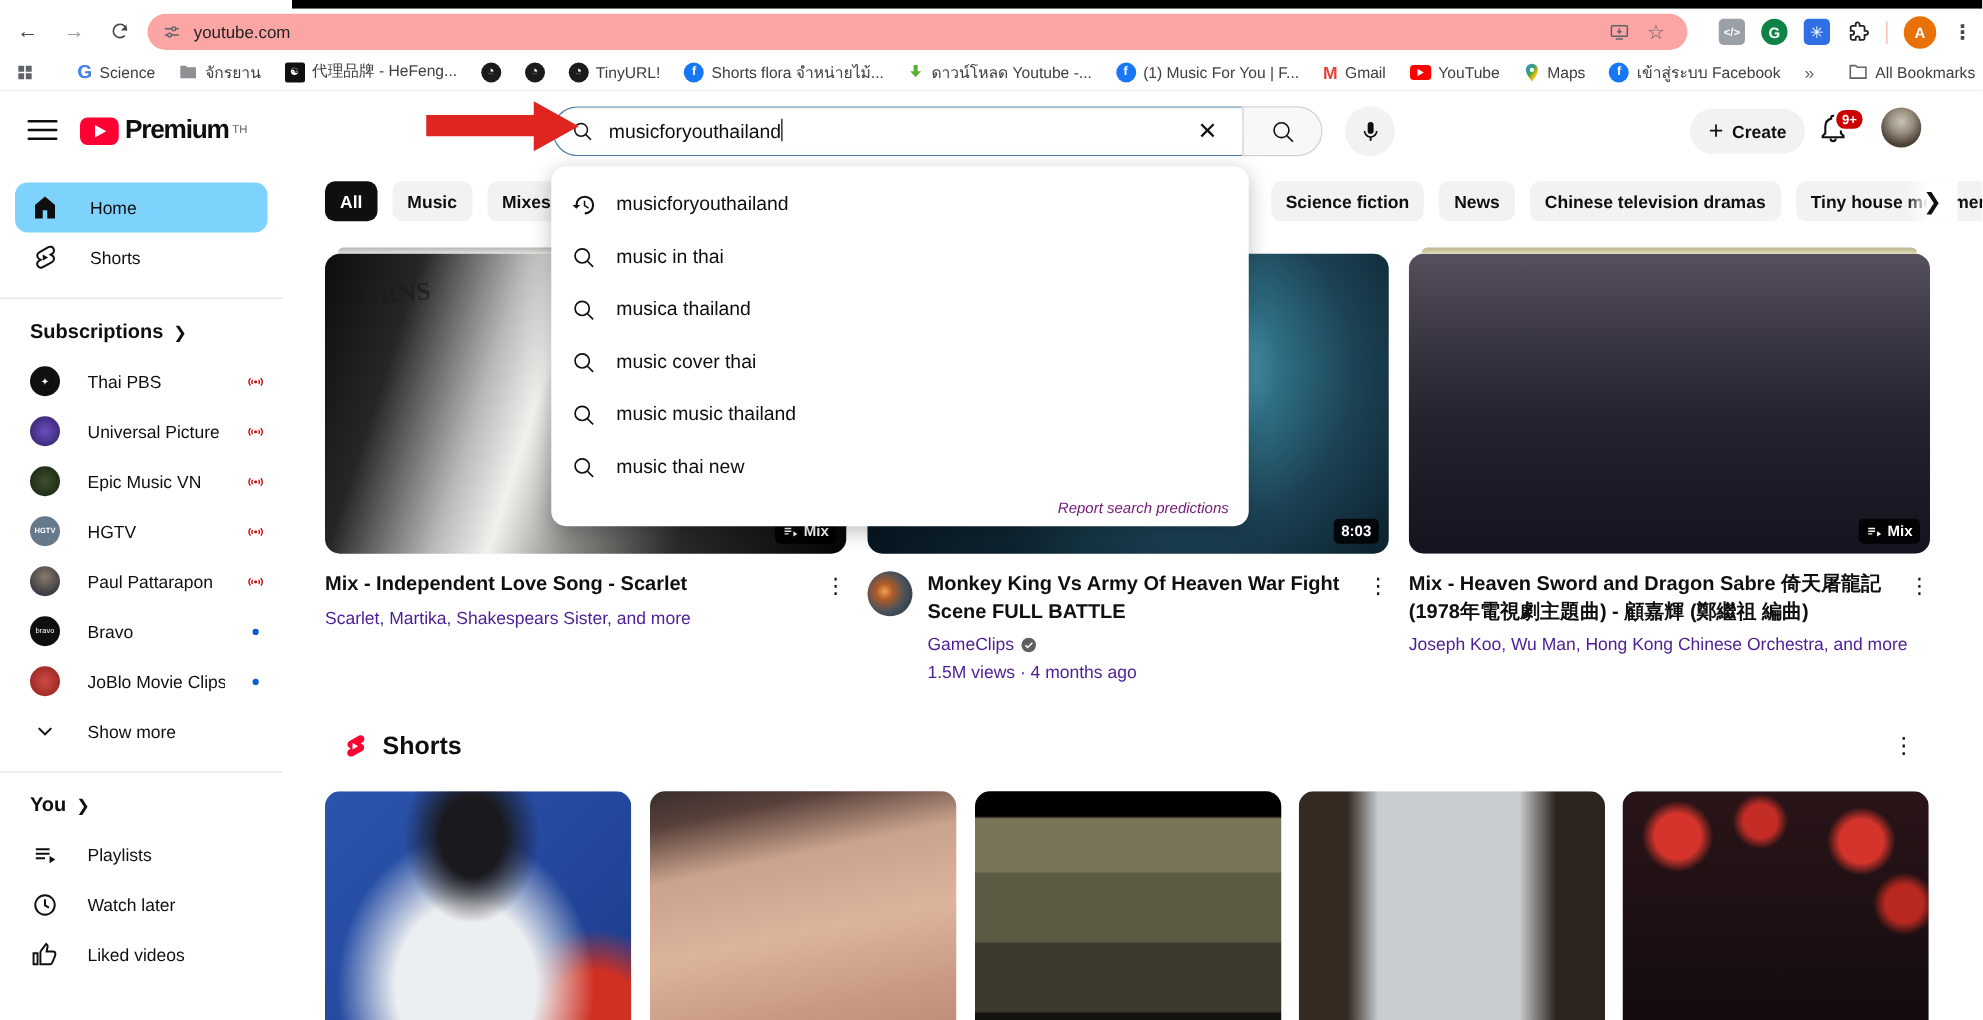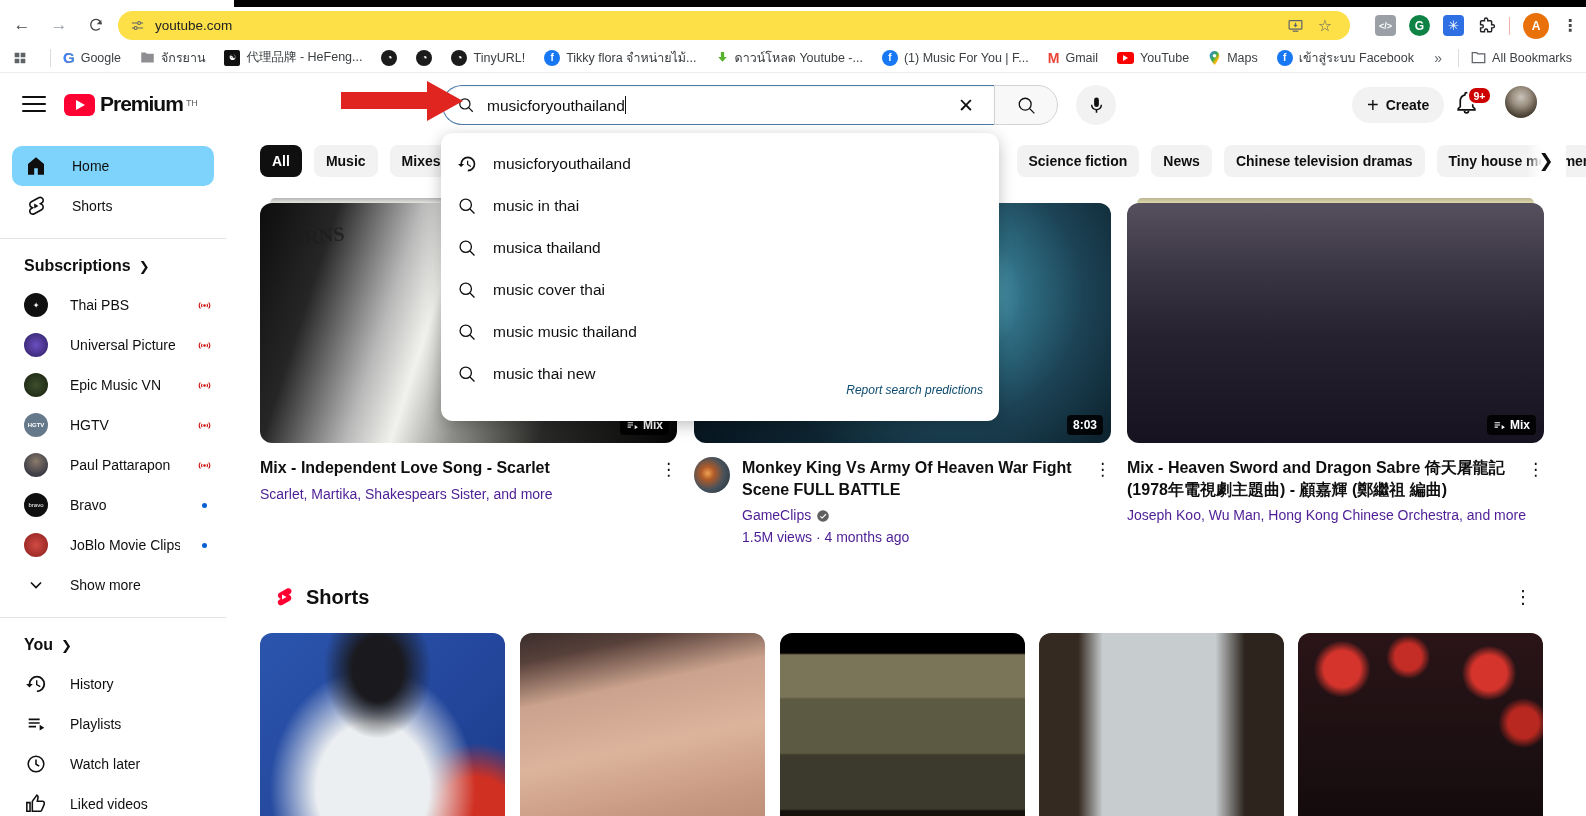--- a/index.html
+++ b/index.html
@@ -6,21 +6,21 @@
 body{font-family:"Liberation Sans","DejaVu Sans",sans-serif;background:#fff}
 #screen{position:relative;width:1586px;height:816px;background:#fff;overflow:hidden}
 svg{display:block}
 .ico{display:flex;align-items:center;justify-content:center}
 
 
 #tabstrip{position:absolute;top:0;left:0;width:1586px;height:7px;background:linear-gradient(to right,#fff 0,#fff 234px,#000 234px)}
 #toolbar{position:absolute;top:7px;left:0;width:1586px;height:36px;background:#fff;display:flex;align-items:center}
 .navbtn{width:30px;height:30px;border-radius:50%;display:flex;align-items:center;justify-content:center;color:#474747;font-size:17px;margin-left:7px}
 .navbtn.disabled{color:#9aa0a6}
-#urlbar{position:absolute;left:118px;top:4px;width:1232px;height:29px;background:#fde047;border-radius:15px;display:flex;align-items:center;padding:0 12px}
+#urlbar{position:absolute;left:118px;top:4px;width:1232px;height:29px;background:#fca5a5;border-radius:15px;display:flex;align-items:center;padding:0 12px}
 #urltext{font-size:13.5px;color:#202124;margin-left:10px;flex:1}
 .urlbar-right{display:flex;align-items:center;gap:14px;margin-right:6px}
 .extrow{position:absolute;right:8px;top:4px;height:29px;display:flex;align-items:center;gap:13px}
 .extbadge{width:21px;height:21px;border-radius:4px;display:flex;align-items:center;justify-content:center;font-size:9px;font-weight:bold;color:#fff}
 .ext-code{background:#9aa0a6}
 .ext-gram{background:#0e8345;border-radius:50%;font-size:12px}
 .ext-snow{background:#2f6fe4;font-size:13px}
 .ext-divider{width:1px;height:18px;background:#f3b2ac}
 .profile-chip{width:26px;height:26px;border-radius:50%;background:#e8710a;color:#fff;font-size:12px;font-weight:bold;display:flex;align-items:center;justify-content:center}
 #bookmarksbar{position:absolute;top:43px;left:0;width:1586px;height:30px;background:#fff;display:flex;align-items:center;font-size:12.5px;color:#3c4043;border-bottom:1px solid #ececec}
@@ -61,21 +61,21 @@
 #annotation-arrow{position:absolute;left:341px;top:81px;width:122px;height:40px;z-index:60}
 #annotation-arrow .shaft{position:absolute;left:0;top:11px;width:88px;height:17px;background:#e02420}
 #annotation-arrow .head{position:absolute;left:86px;top:0;width:0;height:0;border-left:36px solid #e02420;border-top:20px solid transparent;border-bottom:20px solid transparent}
 
 
 #suggestions{position:absolute;left:441px;top:133px;width:558px;height:288px;background:#fff;border-radius:12px;box-shadow:0 4px 16px rgba(0,0,0,.25);z-index:50;padding-top:10px}
 .sugg-row{height:42px;display:flex;align-items:center;padding:0 16px;gap:16px;color:#0f0f0f}
 .sugg-row svg{flex:0 0 auto;color:#0f0f0f}
 .sugg-text{font-size:15.5px;font-weight:normal}
 .sugg-row.first .sugg-text{font-weight:400}
-#sugg-footer{position:absolute;right:16px;bottom:24px;font-size:12px;font-style:italic;color:#0c4a6e}
+#sugg-footer{position:absolute;right:16px;bottom:8px;font-size:12px;font-style:italic;color:#701a75}
 
 
 #sidebar{position:absolute;left:0;top:136px;width:226px;height:680px;background:#fff}
 .side-row{height:40px;display:flex;align-items:center;padding-left:12px;border-radius:10px;margin:0 12px;gap:24px}
 .side-row.active{background:#7dd3fc}
 .side-row .lbl{font-size:14px;color:#0f0f0f}
 .side-ico{width:24px;height:24px;color:#0f0f0f}
 .side-divider{height:1px;background:#e5e5e5;margin:12px 0}
 .side-header{display:flex;align-items:center;gap:8px;padding:6px 0 10px 24px;font-size:16px;font-weight:bold;color:#0f0f0f}
 .side-header .chev{font-size:13px;color:#0f0f0f;font-weight:400}
@@ -174,21 +174,21 @@
 
   <div id="bookmarksbar">
     <span class="ico" style="margin:0 10px 0 12px">
       <svg width="16" height="16" viewBox="0 0 24 24" fill="#5f6368">
           <path d="M4 4h7v7H4zm9 0h7v7h-7zM4 13h7v7H4zm9 0h7v7h-7z"></path>
         </svg>
     </span>
     <span class="vdiv"></span>
     <span class="bm-item">
         <span class="bm-gdot">G</span>
-        <span>Google</span>
+        <span>Science</span>
       </span>
     <span class="bm-item">
         <svg width="15" height="13" viewBox="0 0 24 20" fill="#8e8e93">
           <path d="M2 2h7l2 2h11v14H2z"></path>
         </svg>
         <span>จักรยาน</span>
       </span>
     <span class="bm-item">
         <span class="bm-sq">☯</span>
         <span>代理品牌 - HeFeng...</span>
@@ -198,21 +198,21 @@
       </span>
     <span class="bm-item">
         <span class="bm-circle c-dark">◔</span>
       </span>
     <span class="bm-item">
         <span class="bm-circle c-dark">◔</span>
         <span>TinyURL!</span>
       </span>
     <span class="bm-item">
         <span class="bm-circle c-fb">f</span>
-        <span>Tikky flora จำหน่ายไม้...</span>
+        <span>Shorts flora จำหน่ายไม้...</span>
       </span>
     <span class="bm-item">
         <svg width="13" height="15" viewBox="0 0 24 24">
           <path d="M9 2h6v9h5l-8 9-8-9h5z" fill="#57b32e"></path>
         </svg>
         <span>ดาวน์โหลด Youtube -...</span>
       </span>
     <span class="bm-item">
         <span class="bm-circle c-fb">f</span>
         <span>(1) Music For You | F...</span>
@@ -398,28 +398,20 @@
           <svg width="20" height="20" viewBox="0 0 24 24" fill="none" stroke="#0f0f0f" stroke-width="2">
             <path d="M6 9l6 6 6-6"></path>
           </svg>
         </span>
       <span class="sub-lbl">Show more</span>
     </div>
     <div class="side-divider"></div>
     <div class="side-header">
       <span>You</span>
         <span class="chev">❯</span>
-    </div>
-    <div class="sub-row">
-      <span class="side-ico ico">
-          <svg width="22" height="22" viewBox="0 0 24 24" fill="currentColor">
-            <path d="M13 3a9 9 0 0 0-9 9H1.2l3.7 3.7L8.6 12H6a7 7 0 1 1 7 7v2a9 9 0 0 0 0-18zm-1 5v5l4.3 2.5.7-1.2-3.5-2V8H12z"></path>
-          </svg>
-        </span>
-      <span class="sub-lbl">History</span>
     </div>
     <div class="sub-row">
       <span class="side-ico ico">
           <svg width="22" height="22" viewBox="0 0 24 24" fill="currentColor">
             <path d="M4 6h12v1.8H4zm0 4h12v1.8H4zm0 4h8v1.8H4zm12-1.2v6.4l5-3.2z"></path>
           </svg>
         </span>
       <span class="sub-lbl">Playlists</span>
     </div>
     <div class="sub-row">

